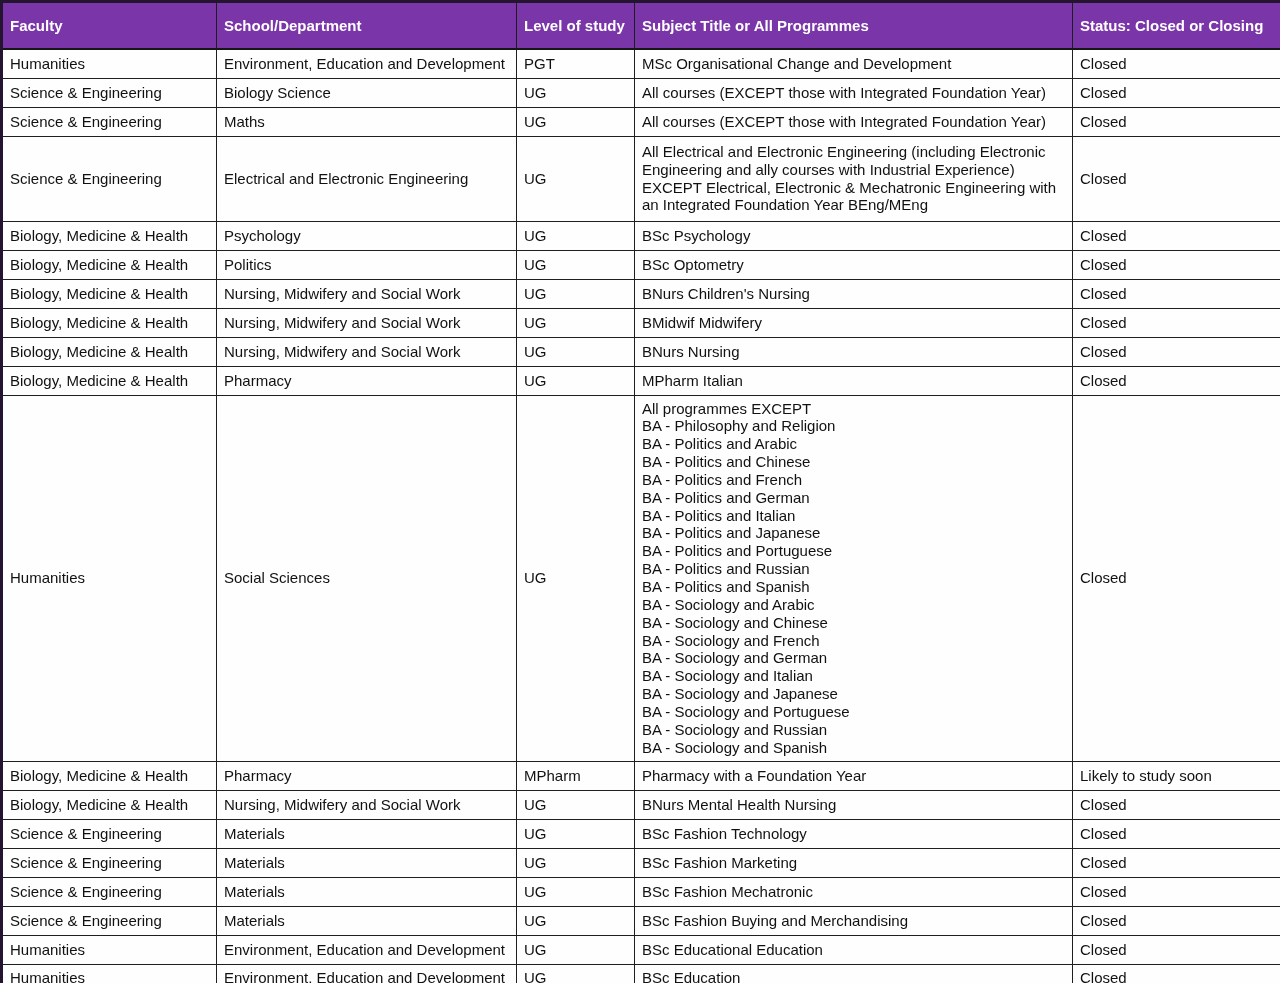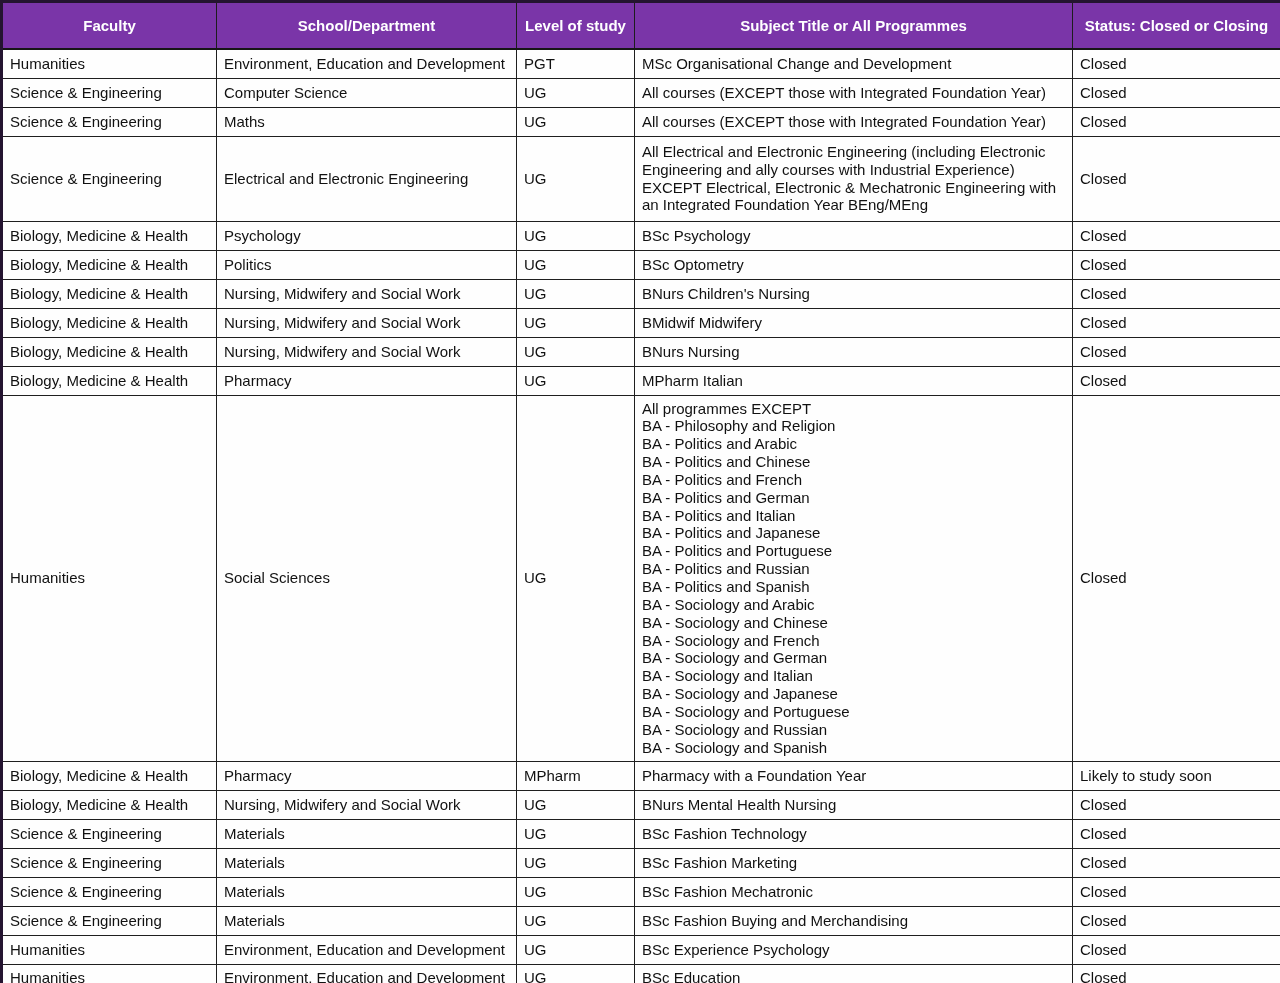--- a/index.html
+++ b/index.html
@@ -25,21 +25,21 @@
   col.c1 { width: 215px; }
   col.c2 { width: 300px; }
   col.c3 { width: 118px; }
   col.c4 { width: 438px; }
   col.c5 { width: 209px; }
   table.status-table th {
     background: #7A35A8;
     color: #ffffff;
     font-weight: bold;
     font-size: 15px;
-    text-align: center;
+    text-align: left;
     vertical-align: middle;
     height: 41px;
     padding: 2px 7px;
     border: 1px solid #1d1d1d;
     border-bottom: 2px solid #161616;
   }
   table.status-table td {
     background: #fefefe;
     border: 1px solid #1f1f1f;
     vertical-align: middle;
@@ -76,21 +76,21 @@
     <tbody>
         <tr class="h29">
           <td>Humanities</td>
           <td>Environment, Education and Development</td>
           <td>PGT</td>
           <td>MSc Organisational Change and Development</td>
           <td>Closed</td>
         </tr>
         <tr class="h29">
           <td>Science &amp; Engineering</td>
-          <td>Computer Science</td>
+          <td>Biology Science</td>
           <td>UG</td>
           <td>All courses (EXCEPT those with Integrated Foundation Year)</td>
           <td>Closed</td>
         </tr>
         <tr class="h29">
           <td>Science &amp; Engineering</td>
           <td>Maths</td>
           <td>UG</td>
           <td>All courses (EXCEPT those with Integrated Foundation Year)</td>
           <td>Closed</td>
@@ -212,21 +212,21 @@
           <td>Science &amp; Engineering</td>
           <td>Materials</td>
           <td>UG</td>
           <td>BSc Fashion Buying and Merchandising</td>
           <td>Closed</td>
         </tr>
         <tr class="h29">
           <td>Humanities</td>
           <td>Environment, Education and Development</td>
           <td>UG</td>
-          <td>BSc Experience Psychology</td>
+          <td>BSc Educational Education</td>
           <td>Closed</td>
         </tr>
         <tr class="h29">
           <td>Humanities</td>
           <td>Environment, Education and Development</td>
           <td>UG</td>
           <td>BSc Education</td>
           <td>Closed</td>
         </tr>
       </tbody>

